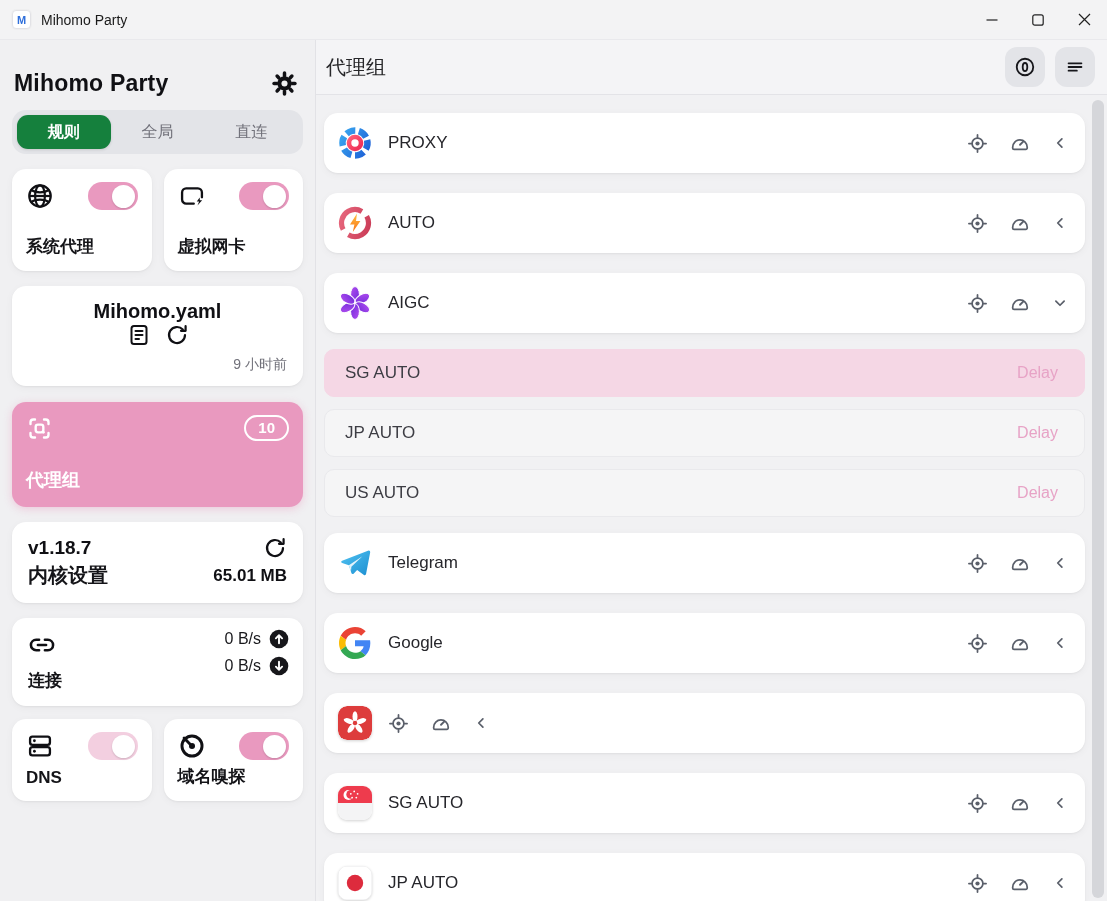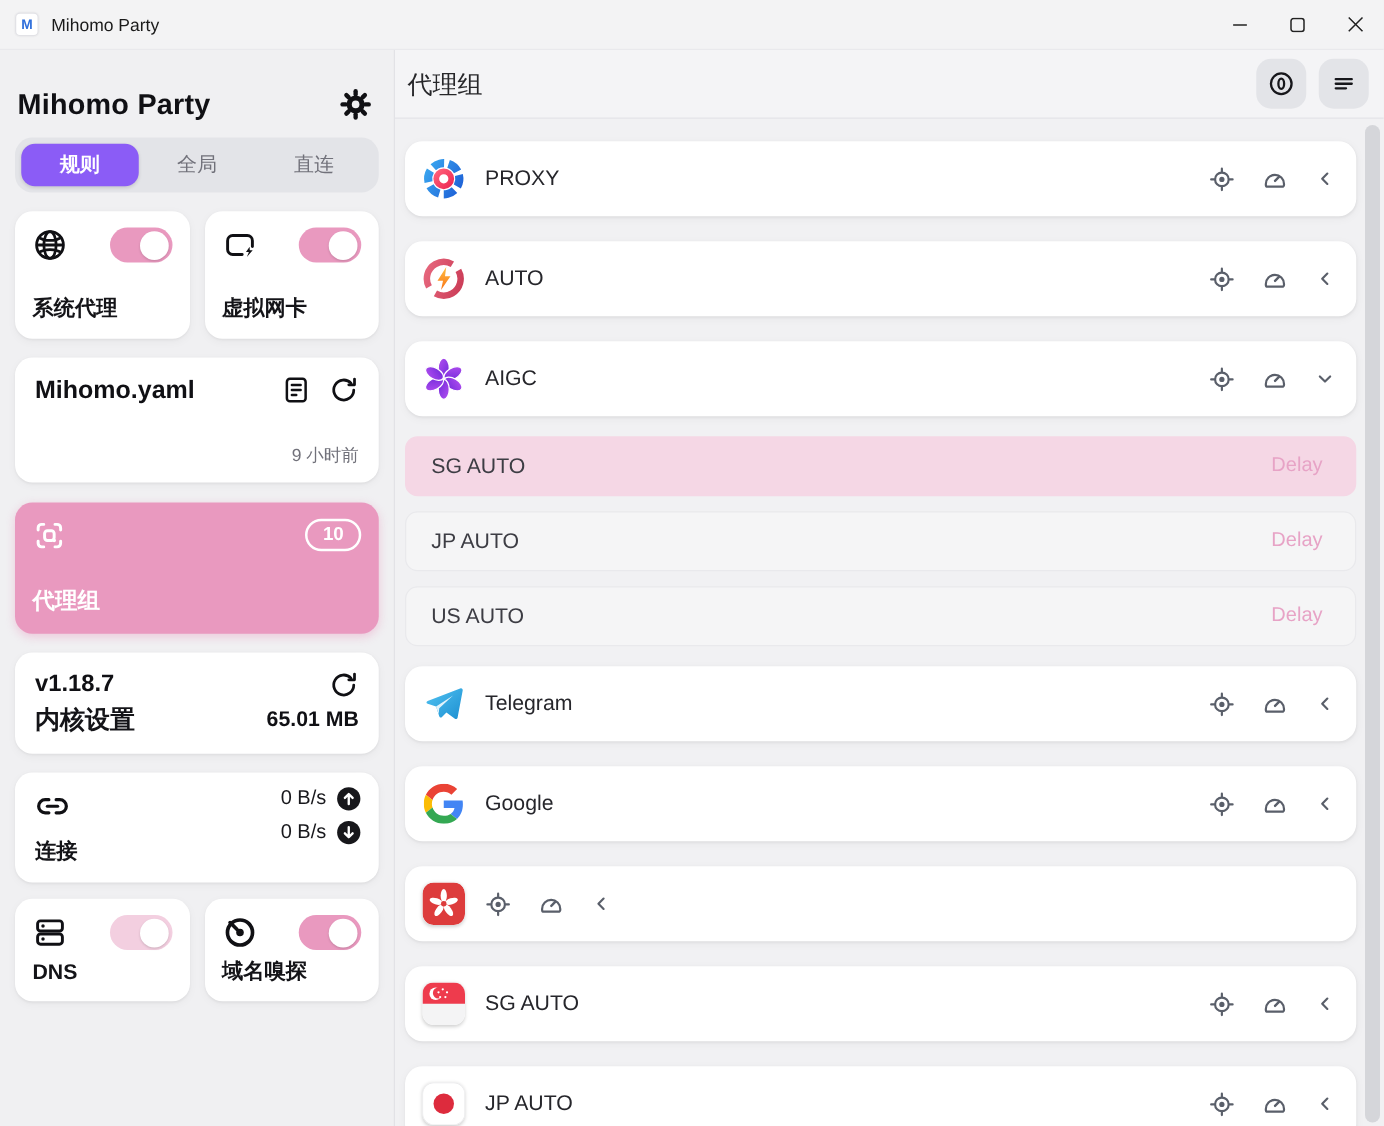--- a/index.html
+++ b/index.html
@@ -19,37 +19,37 @@
   .app { display:flex; height:861px; }
 
   
   .sidebar { width:316px; min-width:316px; background:#f0f0f2; border-right:1px solid #e2e2e6; padding:0 12px; }
   .side-head { display:flex; justify-content:space-between; align-items:center; padding:16px 2px 0 2px; height:70px; }
   .side-head h1 { font-size:23px; font-weight:800; letter-spacing:.2px; color:#101014; }
   .gear-btn { background:none; border:none; cursor:pointer; width:34px; height:34px; display:flex; align-items:center; justify-content:center; }
 
   .tabs { margin-top:0; background:#e3e4e8; border-radius:14px; padding:5px; height:44px; display:flex; }
   .tab { flex:1; border:none; background:transparent; border-radius:11px; font-size:16px; color:#71717a; display:flex; align-items:center; justify-content:center; cursor:pointer; font-family:inherit; }
-  .tab.active { background:#8b5cf6; color:#fff; font-weight:700; box-shadow:0 1px 3px rgba(0,0,0,.12); }
+  .tab.active { background:#15803d; color:#fff; font-weight:700; box-shadow:0 1px 3px rgba(0,0,0,.12); }
 
   .card { background:#fff; border-radius:14px; box-shadow:0 1px 2px rgba(0,0,0,.05), 0 2px 8px rgba(0,0,0,.04); }
   .grid2 { display:flex; gap:12px; }
   .mt15 { margin-top:15px; } .mt16 { margin-top:16px; } .mt13 { margin-top:13px; }
 
   .toggle-card { flex:1; height:102px; padding:13px 14px; display:flex; flex-direction:column; justify-content:space-between; cursor:pointer; }
   .toggle-card.short { height:82px; }
   .tc-top { display:flex; justify-content:space-between; align-items:center; }
   .tc-label { font-size:17px; font-weight:700; color:#141418; }
 
   .toggle { width:50px; height:28px; border-radius:14px; background:#e999bf; position:relative; border:none; cursor:pointer; }
   .toggle .knob { position:absolute; top:2.5px; right:3px; width:23px; height:23px; border-radius:50%; background:#fff; box-shadow:0 1px 2px rgba(0,0,0,.15); }
   .toggle.light { background:#f3cfe0; }
 
   .profile-card { height:100px; padding:14px 16px 12px; display:flex; flex-direction:column; justify-content:space-between; cursor:pointer; }
-  .pc-top { display:flex; justify-content:space-between; align-items:center; }
+  .pc-top { display:flex; justify-content:space-between; align-items:center;flex-direction:column; }
   .pc-name { font-size:20px; font-weight:700; color:#101014; }
   .pc-icons { display:flex; gap:14px; align-items:center; }
   .icon-btn { background:none; border:none; cursor:pointer; padding:0; display:flex; }
   .pc-time { text-align:right; font-size:14px; color:#71717a; }
 
   .pink-card { height:105px; background:#e999bf; padding:13px 14px 15px; display:flex; flex-direction:column; justify-content:space-between; color:#fff; cursor:pointer; box-shadow:0 2px 8px rgba(233,153,191,.45); }
   .pk-top { display:flex; justify-content:space-between; align-items:flex-start; }
   .badge { border:2px solid #fff; border-radius:999px; padding:1px 12px; font-size:15px; font-weight:700; color:#fff; line-height:20px; }
   .pk-label { font-size:18px; font-weight:700; }
 

